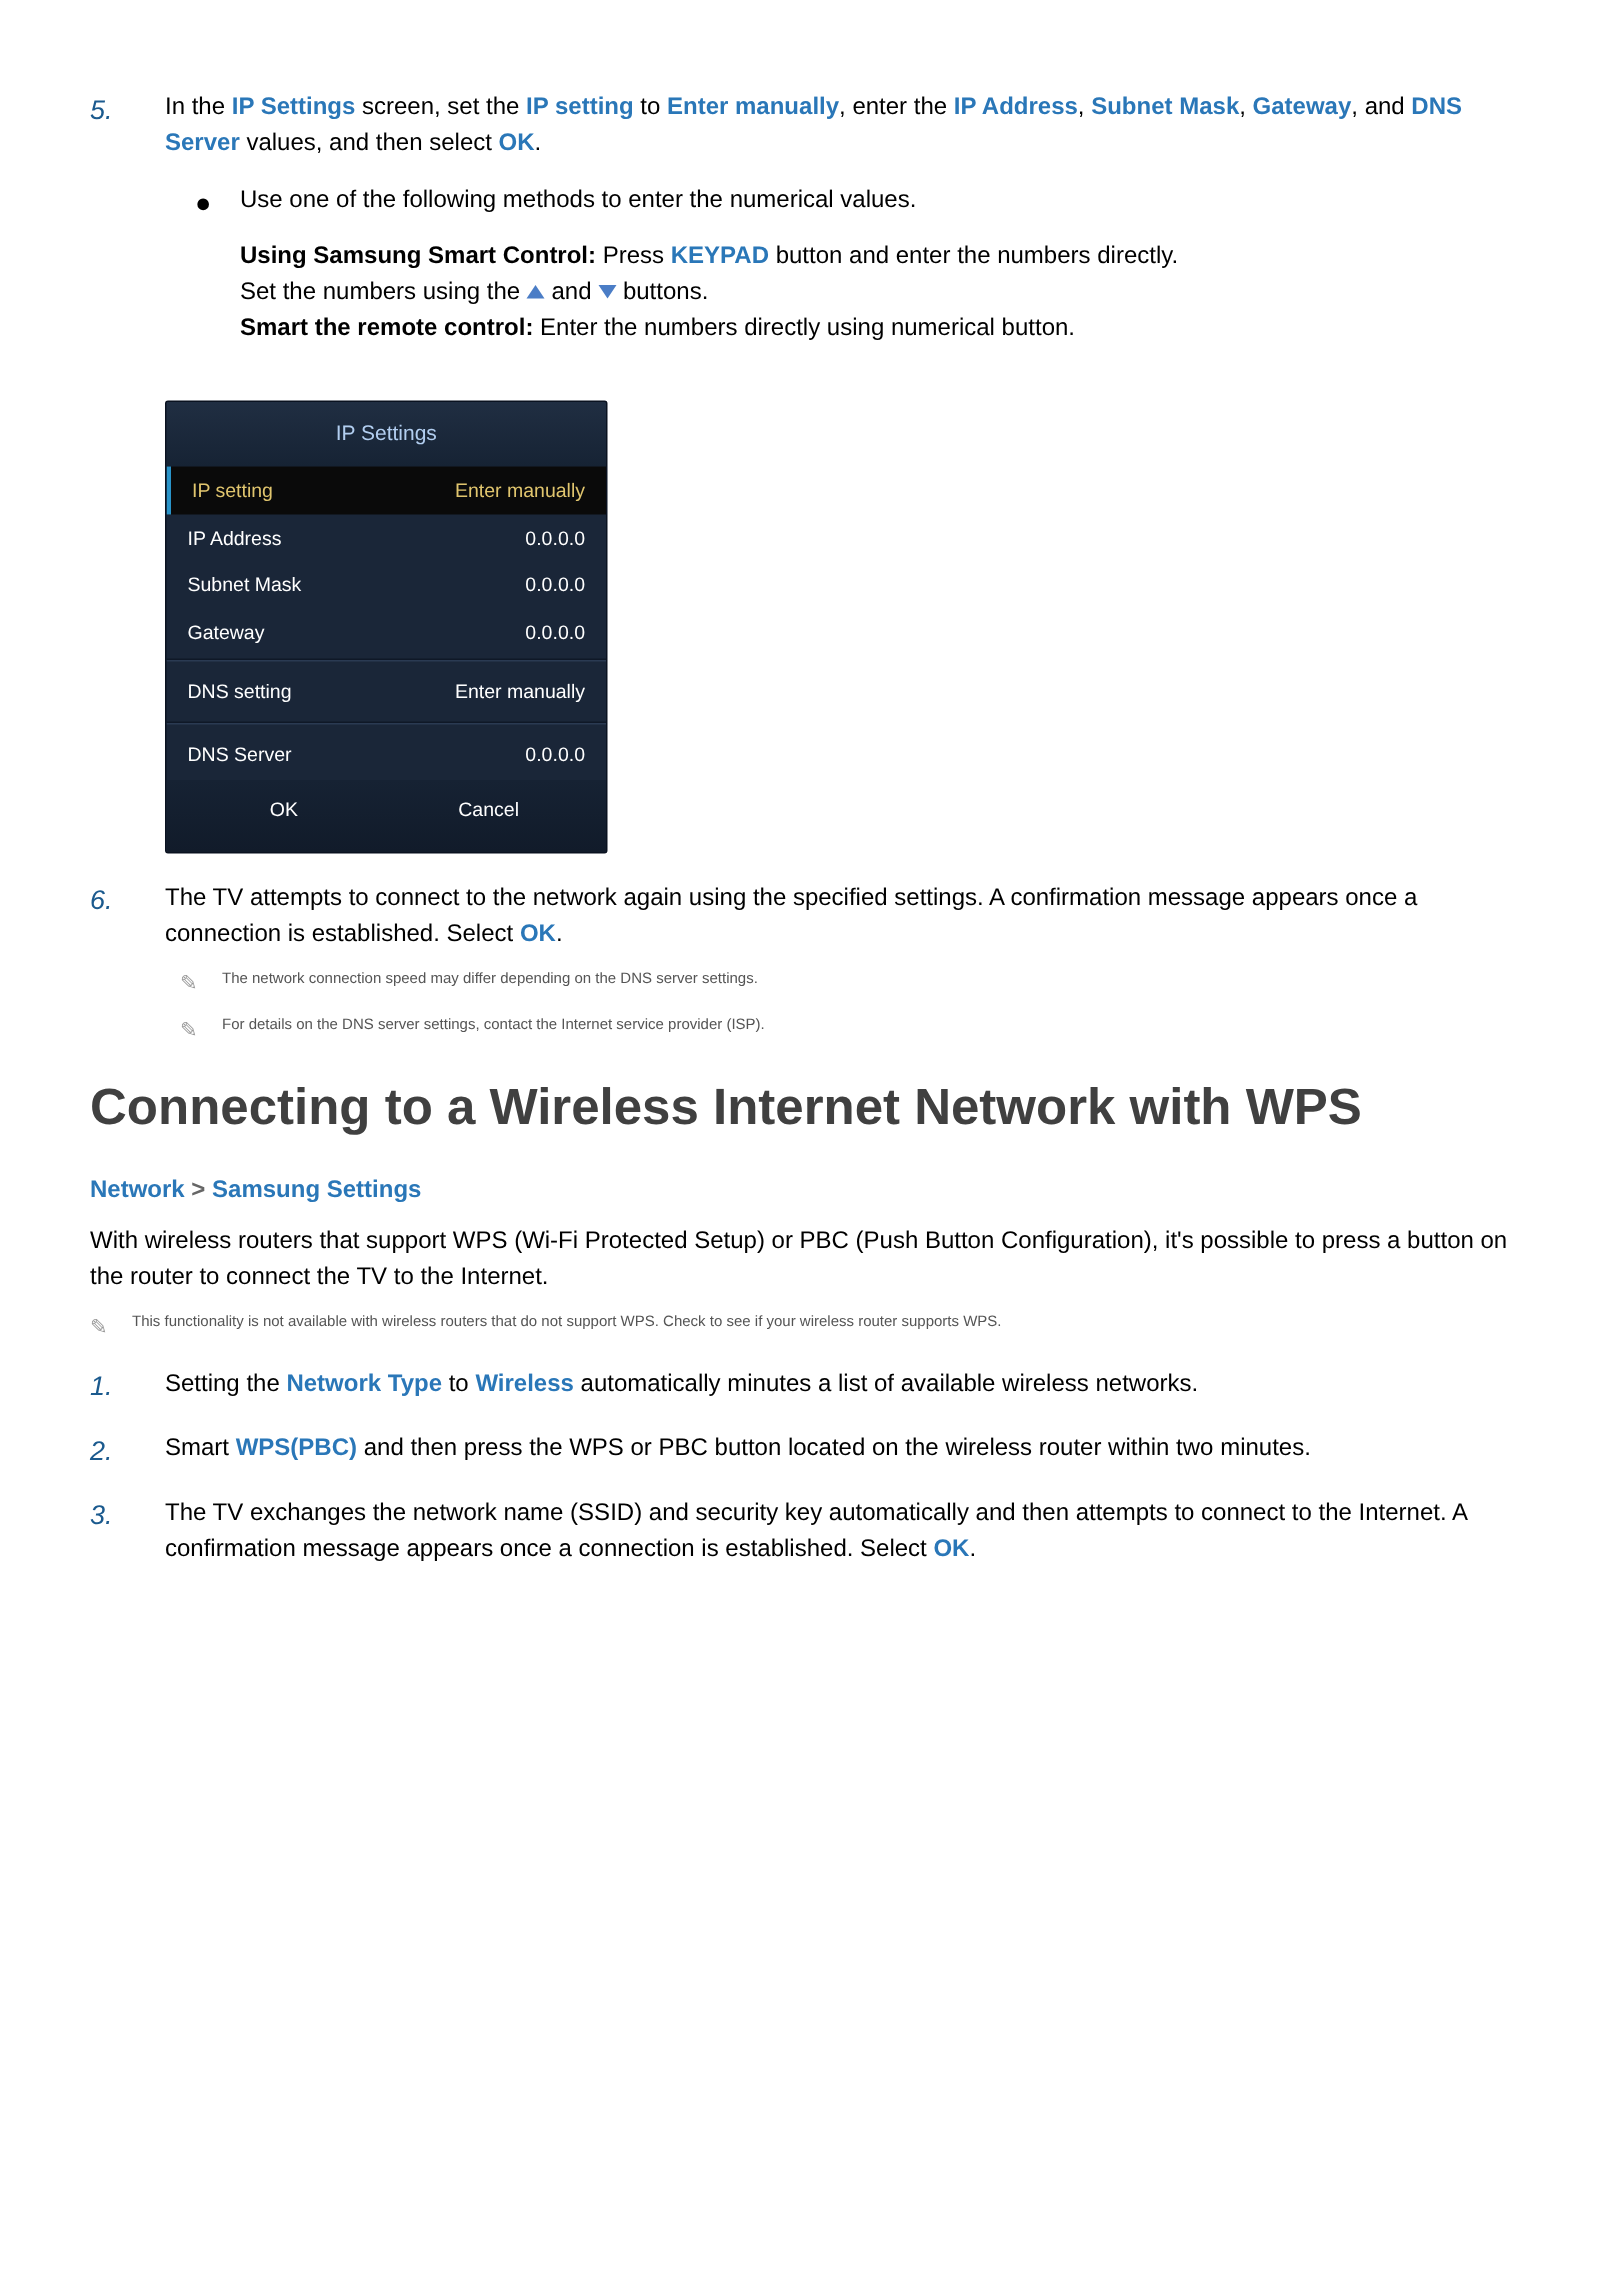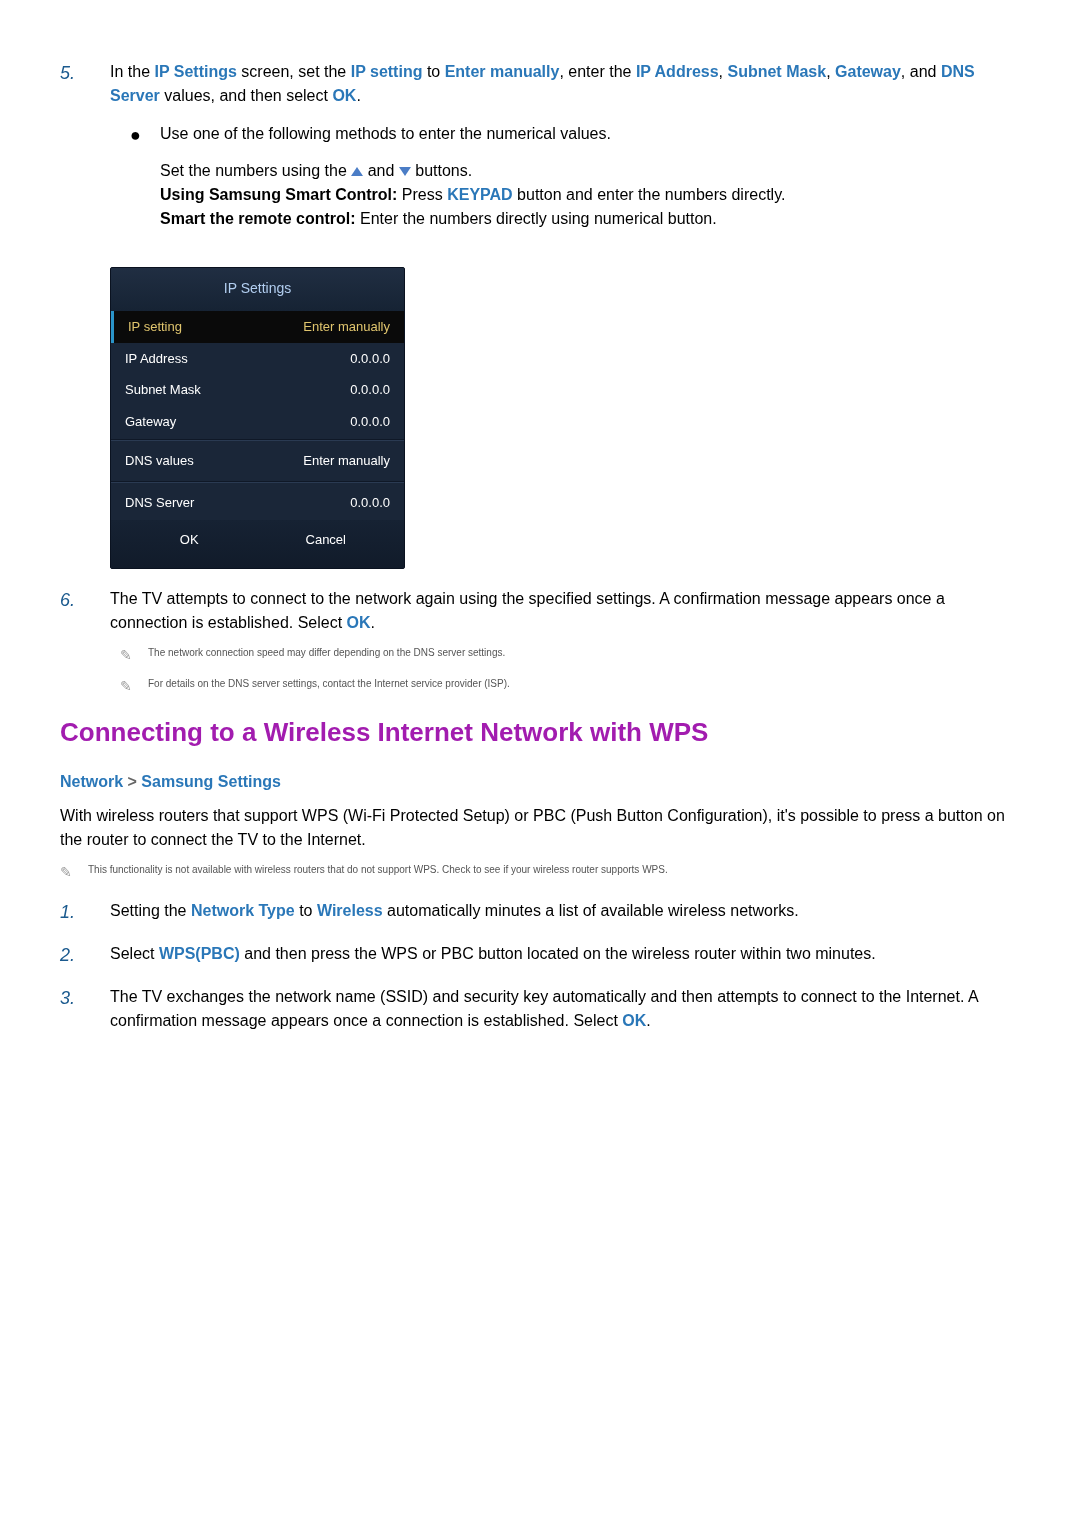--- a/index.html
+++ b/index.html
@@ -123,22 +123,22 @@
     flex-shrink: 0;
     color: #999;
     font-size: 14px;
   }
   .note-text {
     flex: 1;
     color: #555;
     font-size: 10px;
   }
   .section-heading {
-    font-size: 26px;
-    color: #a21caf;
+    font-size: 34px;
+    color: #404040;
     font-weight: bold;
     margin-bottom: 18px;
   }
   .breadcrumb {
     color: #2a77b8;
     font-weight: bold;
     margin-bottom: 10px;
   }
   .main-para {
     margin-bottom: 10px;
@@ -159,24 +159,24 @@
 
     <div class="sub-bullet">
       <div class="bullet-dot">●</div>
       <div class="bullet-content">
         <span>Use one of the following methods to enter the numerical values.</span>
       </div>
     </div>
 
     <div class="indent-block">
       <div>
+        <b>Using Samsung Smart Control:</b><span> Press </span><span class="highlight">KEYPAD</span><span> button and enter the numbers directly.</span>
+      </div>
+      <div>
         <span>Set the numbers using the </span><span class="triangle-up"></span><span> and </span><span class="triangle-down"></span><span> buttons.</span>
-      </div>
-      <div>
-        <b>Using Samsung Smart Control:</b><span> Press </span><span class="highlight">KEYPAD</span><span> button and enter the numbers directly.</span>
       </div>
       <div>
         <b>Smart the remote control:</b><span> Enter the numbers directly using numerical button.</span>
       </div>
     </div>
   </div>
 </div>
 
 <div class="ip-panel">
   <div class="ip-panel-title">IP Settings</div>
@@ -191,21 +191,21 @@
   <div class="ip-row">
     <span class="ip-label">Subnet Mask</span>
     <span class="ip-value">0.0.0.0</span>
   </div>
   <div class="ip-row">
     <span class="ip-label">Gateway</span>
     <span class="ip-value">0.0.0.0</span>
   </div>
   <div class="ip-divider"></div>
   <div class="ip-row" style="padding-top:8px;padding-bottom:8px;">
-    <span class="ip-label">DNS values</span>
+    <span class="ip-label">DNS setting</span>
     <span class="ip-value">Enter manually</span>
   </div>
   <div class="ip-divider"></div>
   <div class="ip-row" style="padding-top:8px;padding-bottom:8px;">
     <span class="ip-label">DNS Server</span>
     <span class="ip-value">0.0.0.0</span>
   </div>
   <div class="ip-buttons">
     <div class="ip-btn">OK</div>
     <div class="ip-btn">Cancel</div>
@@ -243,21 +243,21 @@
 <div class="step-row">
   <div class="step-num">1.</div>
   <div class="step-content">
     <span>Setting the </span><span class="highlight">Network Type</span><span> to </span><span class="highlight">Wireless</span><span> automatically minutes a list of available wireless networks.</span>
   </div>
 </div>
 
 <div class="step-row">
   <div class="step-num">2.</div>
   <div class="step-content">
-    <span>Select </span><span class="highlight">WPS(PBC)</span><span> and then press the WPS or PBC button located on the wireless router within two minutes.</span>
+    <span>Smart </span><span class="highlight">WPS(PBC)</span><span> and then press the WPS or PBC button located on the wireless router within two minutes.</span>
   </div>
 </div>
 
 <div class="step-row">
   <div class="step-num">3.</div>
   <div class="step-content">
     <span>The TV exchanges the network name (SSID) and security key automatically and then attempts to connect to the Internet. A confirmation message appears once a connection is established. Select </span><span class="highlight">OK</span><span>.</span>
   </div>
 </div>
 

